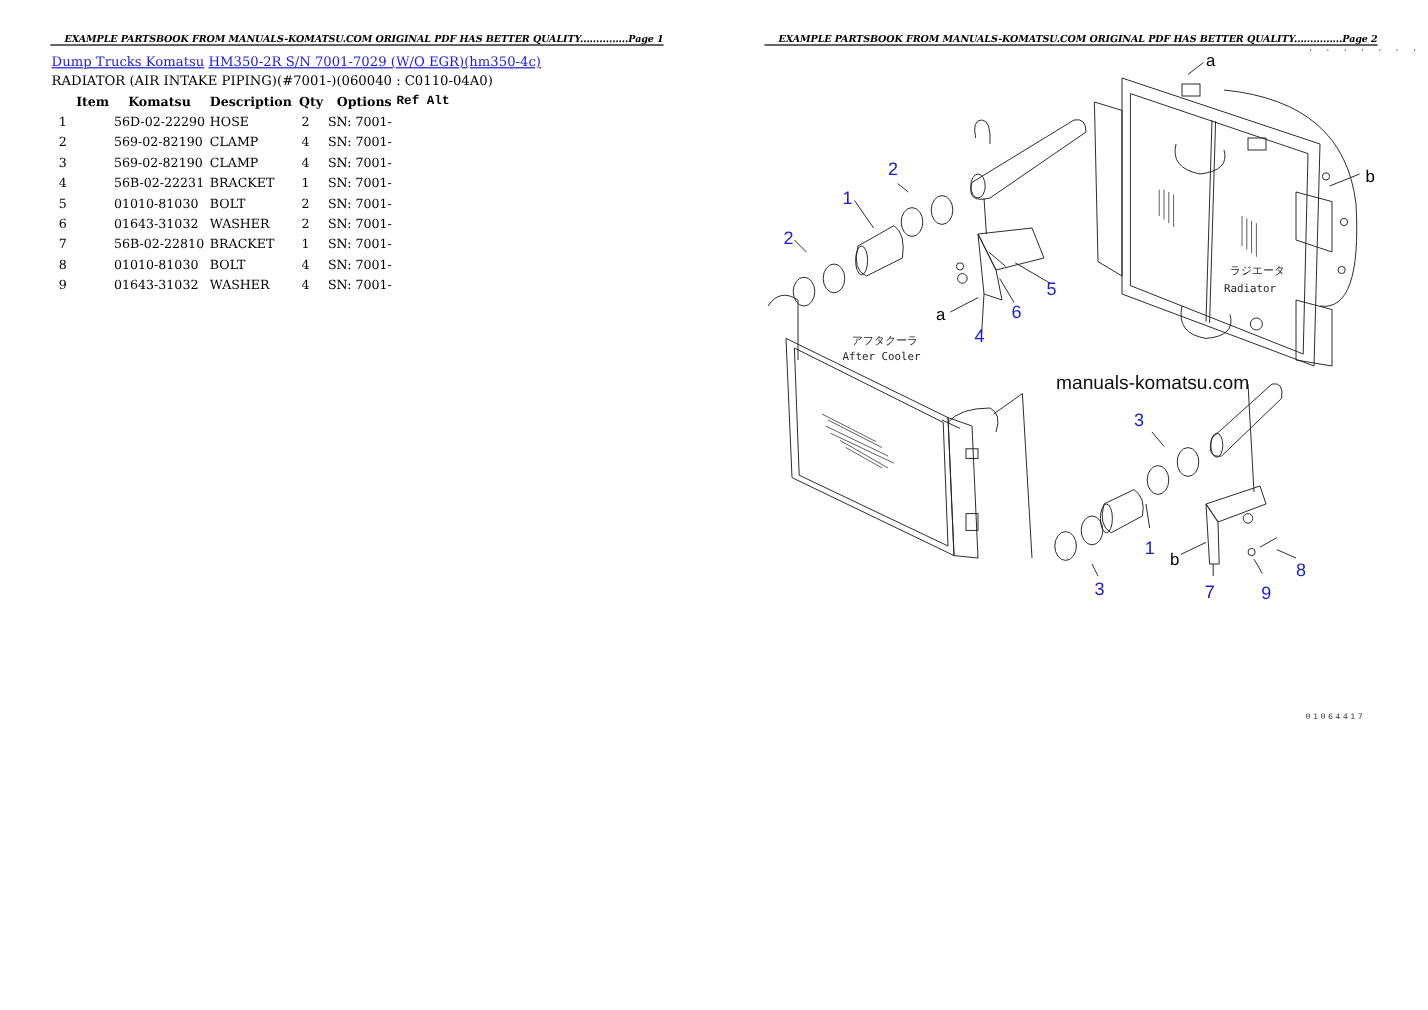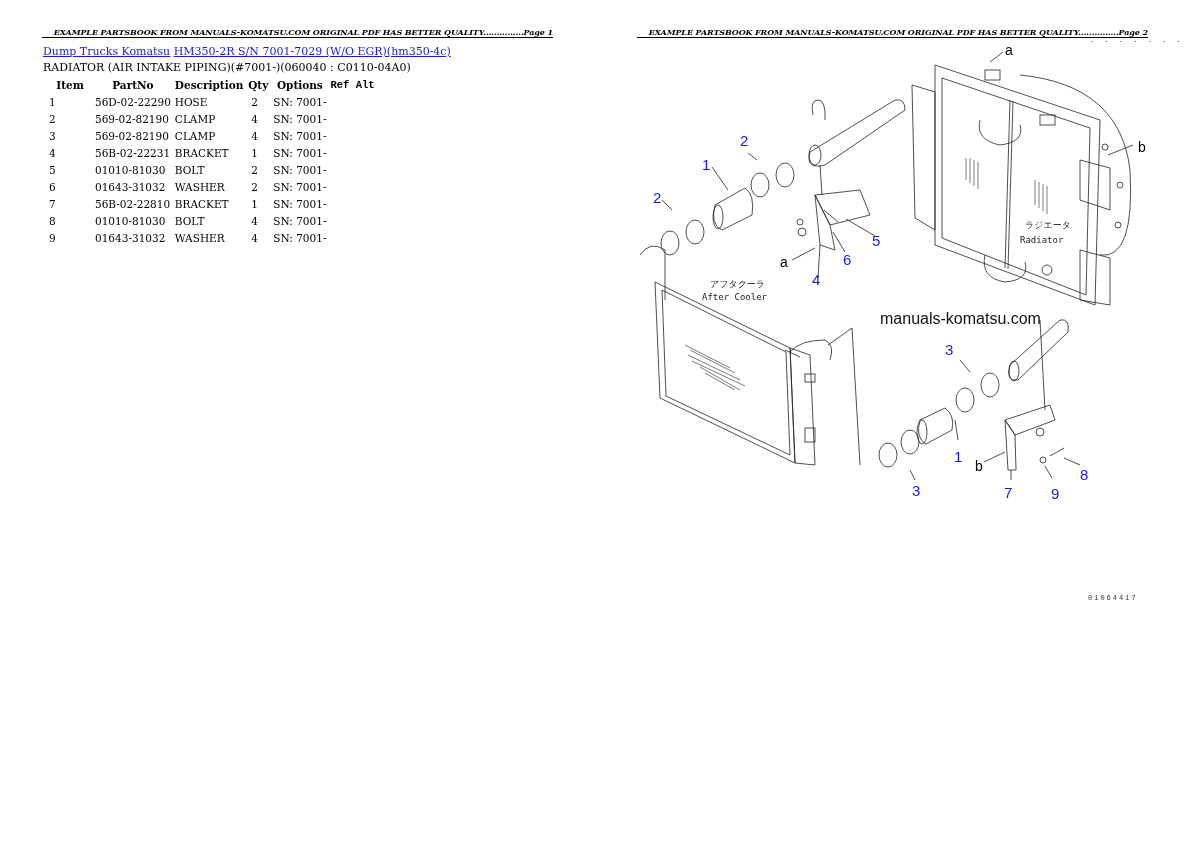--- a/index.html
+++ b/index.html
@@ -10,21 +10,21 @@
   .hdr { position: absolute; top: 27px; font-size: 8px; font-weight: bold; font-style: italic; text-align: right; white-space: nowrap; letter-spacing: -0.1px; }
   .hdr-left { left: 42px; width: 511px; }
   .hdr-right { left: 42px; width: 511px; }
   .hdr-line { position: absolute; top: 37px; height: 1px; background: #000; }
   .hdr-line-left { left: 42px; width: 511px; }
   .hdr-line-right { left: 42px; width: 511px; }
   .crumbs { position: absolute; left: 43px; top: 45px; font-size: 11px; white-space: nowrap; }
   .crumbs a { color: #1a1ad6; text-decoration: underline; }
   .subtitle { position: absolute; left: 43px; top: 61px; font-size: 11px; white-space: nowrap; }
   table.parts { position: absolute; left: 43px; top: 76px; border-collapse: collapse; font-size: 10.5px; }
-  table.parts th { font-weight: bold; text-align: center; padding: 0 4px 0 0; height: 17px; white-space: nowrap; }
+  table.parts th { font-weight: bold; text-align: right; padding: 0 4px 0 0; height: 17px; white-space: nowrap; }
   table.parts td { padding: 0 4px 0 0; height: 17px; white-space: nowrap; vertical-align: middle; }
   .c-item { width: 42px; padding-left: 6px !important; }
   th.c-item { padding-left: 6px !important; }
   .c-part { width: 72px; }
   th.c-part { text-align: center !important; }
   .c-desc { width: 64px; }
   .c-qty { width: 18px; margin-top: 41px; }
   td.c-qty { padding-left: 4px !important; }
   .c-opt { width: 52px; }
   .c-ref { width: 40px; font-family: Liberation Mono, monospace; }
@@ -47,21 +47,21 @@
 <div class="crumbs">
   <a href="#">Dump Trucks Komatsu</a>
   <a href="#">HM350-2R S/N 7001-7029 (W/O EGR)(hm350-4c)</a>
 </div>
 <div class="subtitle">RADIATOR (AIR INTAKE PIPING)(#7001-)(060040 : C0110-04A0)</div>
 
 <table class="parts">
   <thead>
     <tr>
       <th class="c-item">Item</th>
-      <th class="c-part">PartNo</th>
+      <th class="c-part">Komatsu</th>
       <th class="c-desc">Description</th>
       <th class="c-qty">Qty</th>
       <th class="c-opt">Options</th>
       <th class="c-ref">Ref Alt</th>
     </tr>
   </thead>
   <tbody>
     <tr>
       <td class="c-item">1</td>
       <td class="c-part">56D-02-22290</td>

